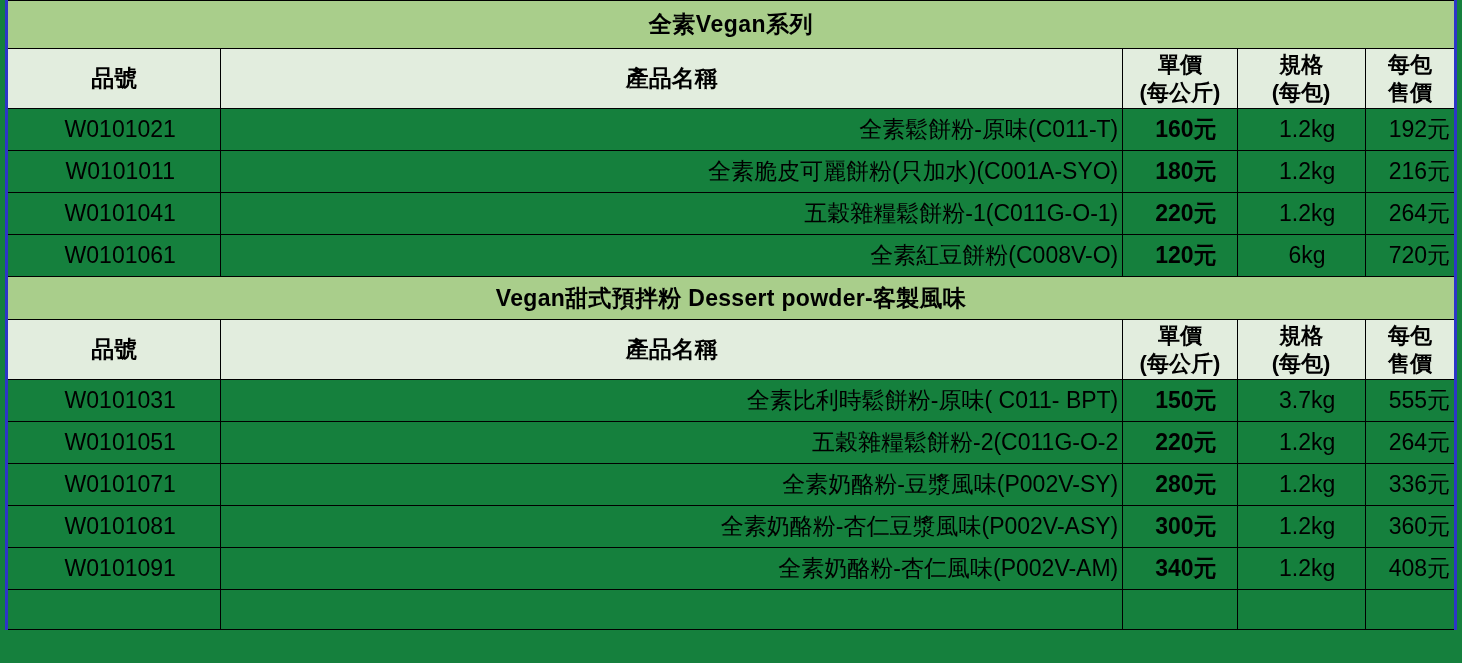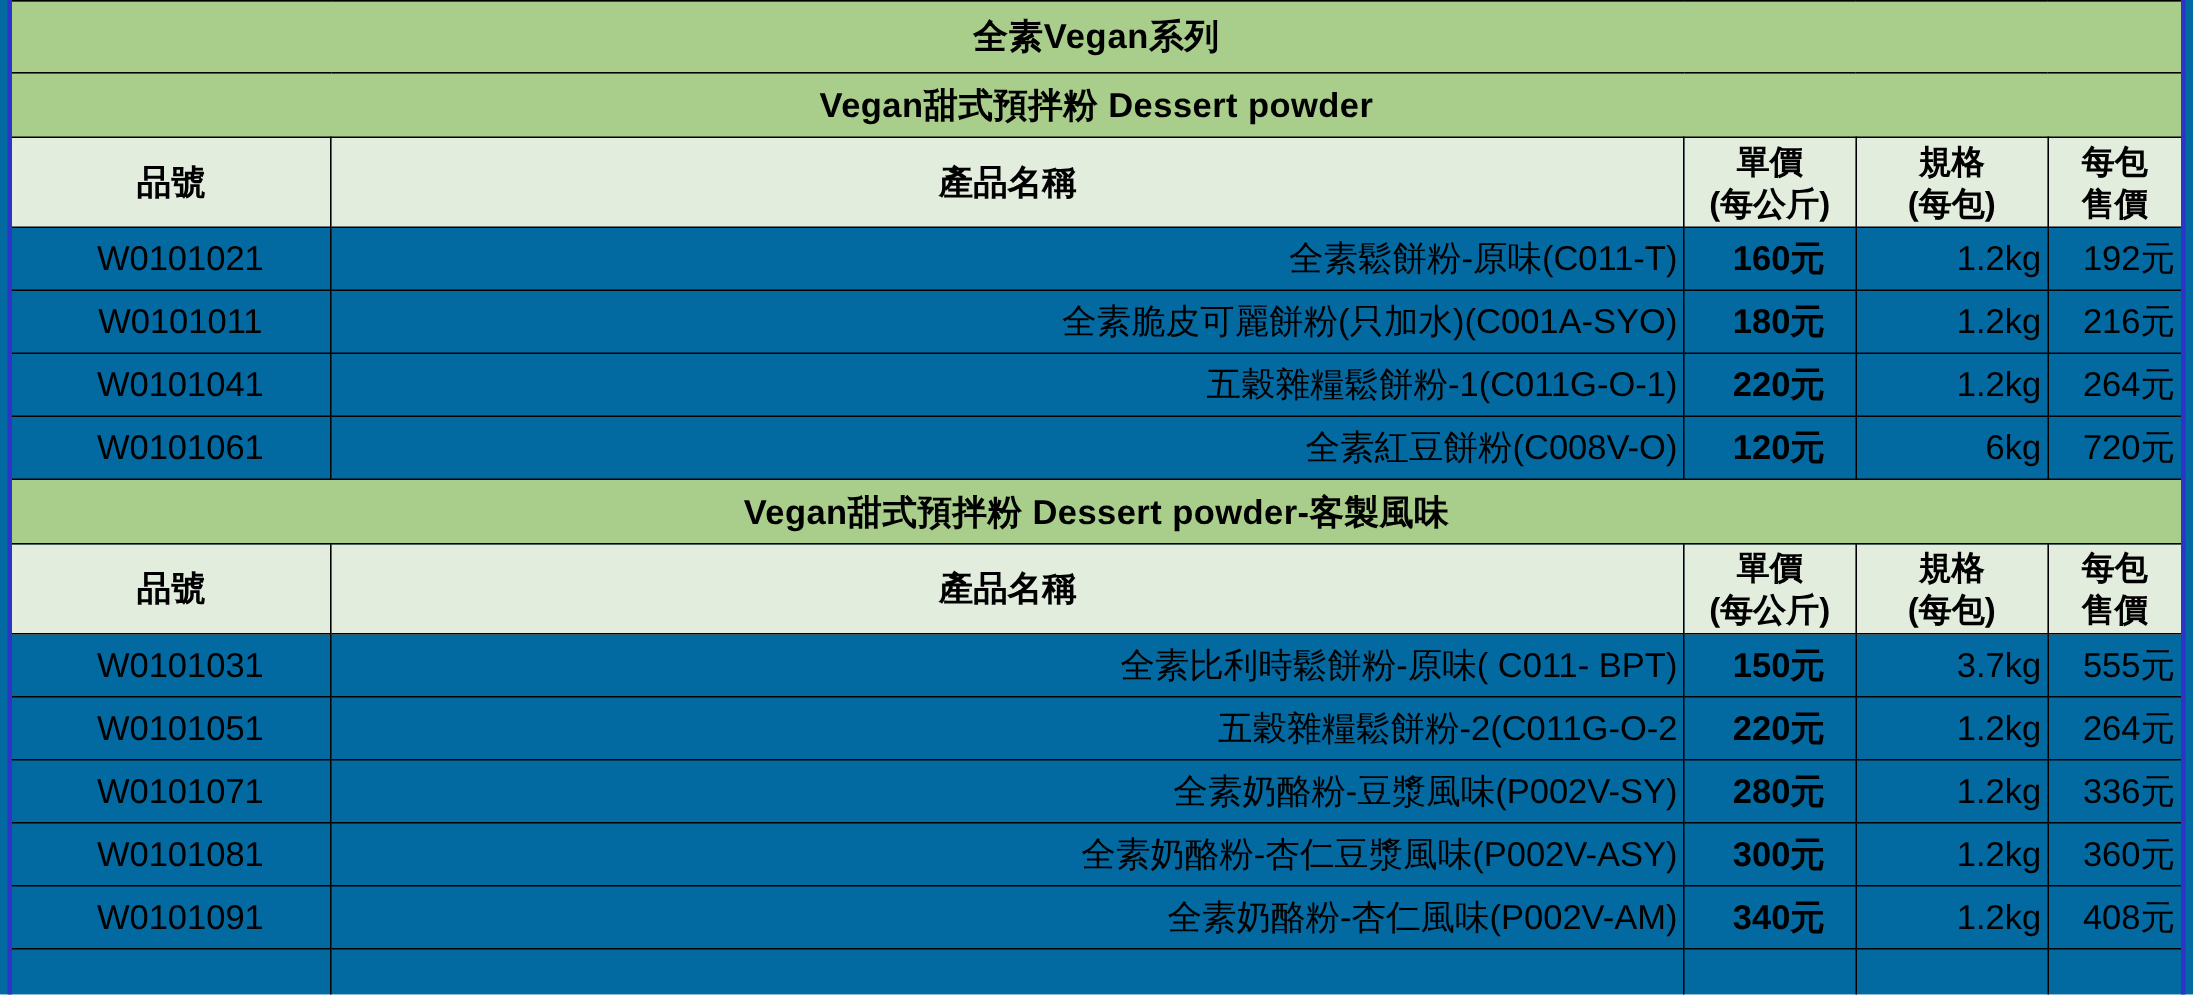--- a/index.html
+++ b/index.html
@@ -11,21 +11,21 @@
   body {
     width: 1462px;
     height: 663px;
     font-family: "Liberation Sans", "DejaVu Sans", sans-serif;
     overflow: hidden;
   }
   #sheet {
     width: 1462px;
     height: 663px;
     position: relative;
-    background: #0369a1;
+    background: #15803d;
   }
   table.pricelist {
     border-collapse: collapse;
     table-layout: fixed;
     width: 1452px;
     margin: 0 0 0 5px;
     border-left: 3px solid #2d35c8;
     border-right: 3px solid #2d35c8;
   }
   table.pricelist td {
@@ -75,21 +75,21 @@
     height: 60px;
     line-height: 1.25;
   }
   tr.colhead td.two-line { font-size: 22px; }
 
   
   tr.datarow td { height: 42px; padding-left: 16px; }
   td.code  { text-align: center; font-size: 24px; }
   td.name  { text-align: right;  font-size: 24px; padding-left: 10px; }
   td.unit  { text-align: center; font-size: 24px; font-weight: bold; }
-  td.spec  { text-align: right; font-size: 24px; }
+  td.spec  { text-align: center; font-size: 24px; }
   td.pack  { text-align: right; font-size: 24px; padding-right: 6px; }
 
   tr.emptyrow td { height: 40px; }
 </style>
 </head>
 <body>
 
 <div id="sheet">
   <table class="pricelist">
     <colgroup>
@@ -98,23 +98,20 @@
       <col class="c-unit">
       <col class="c-spec">
       <col class="c-pack">
     </colgroup>
     <tbody>
 
       <tr>
         <td class="brand-title" colspan="5">全素Vegan系列</td>
       </tr>
 
-      <tr>
-        <td class="section-title" colspan="5">Vegan甜式預拌粉 Dessert  powder</td>
-      </tr>
 
       <tr class="colhead">
         <td>品號</td>
         <td>產品名稱</td>
         <td class="two-line">
           <div>單價</div>
           <div>(每公斤)</div>
         </td>
         <td class="two-line">
           <div>規格</div>

